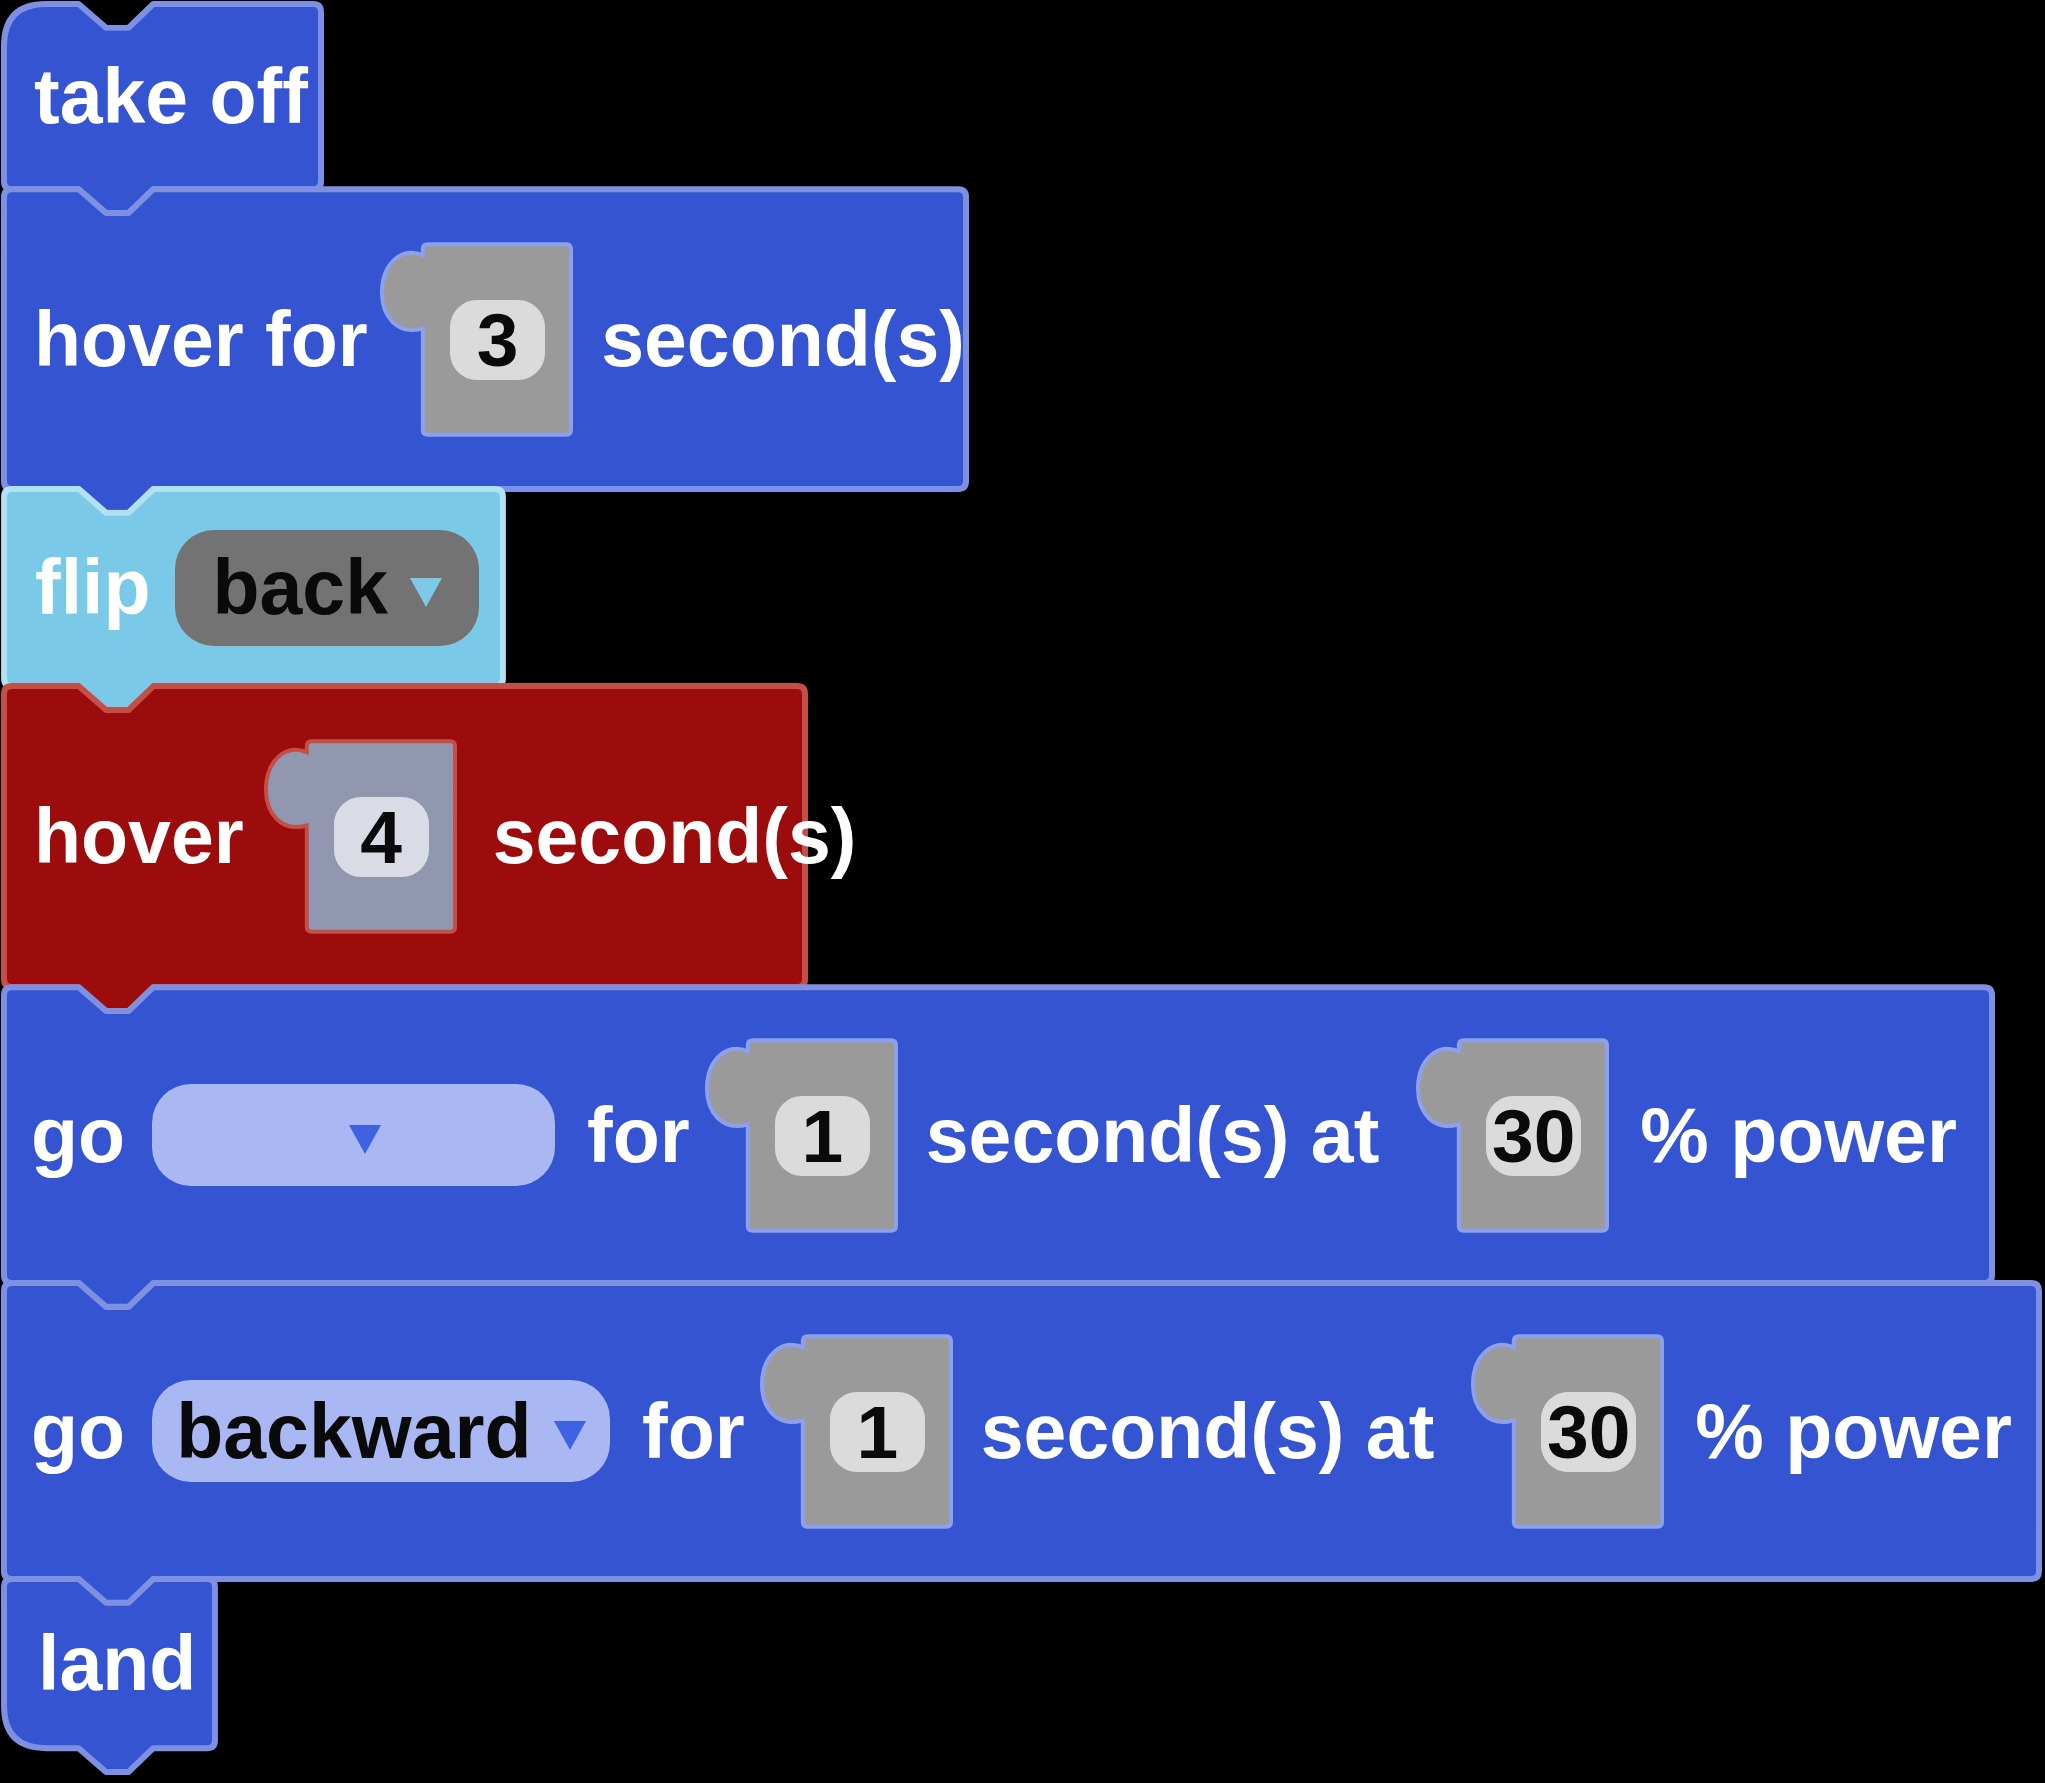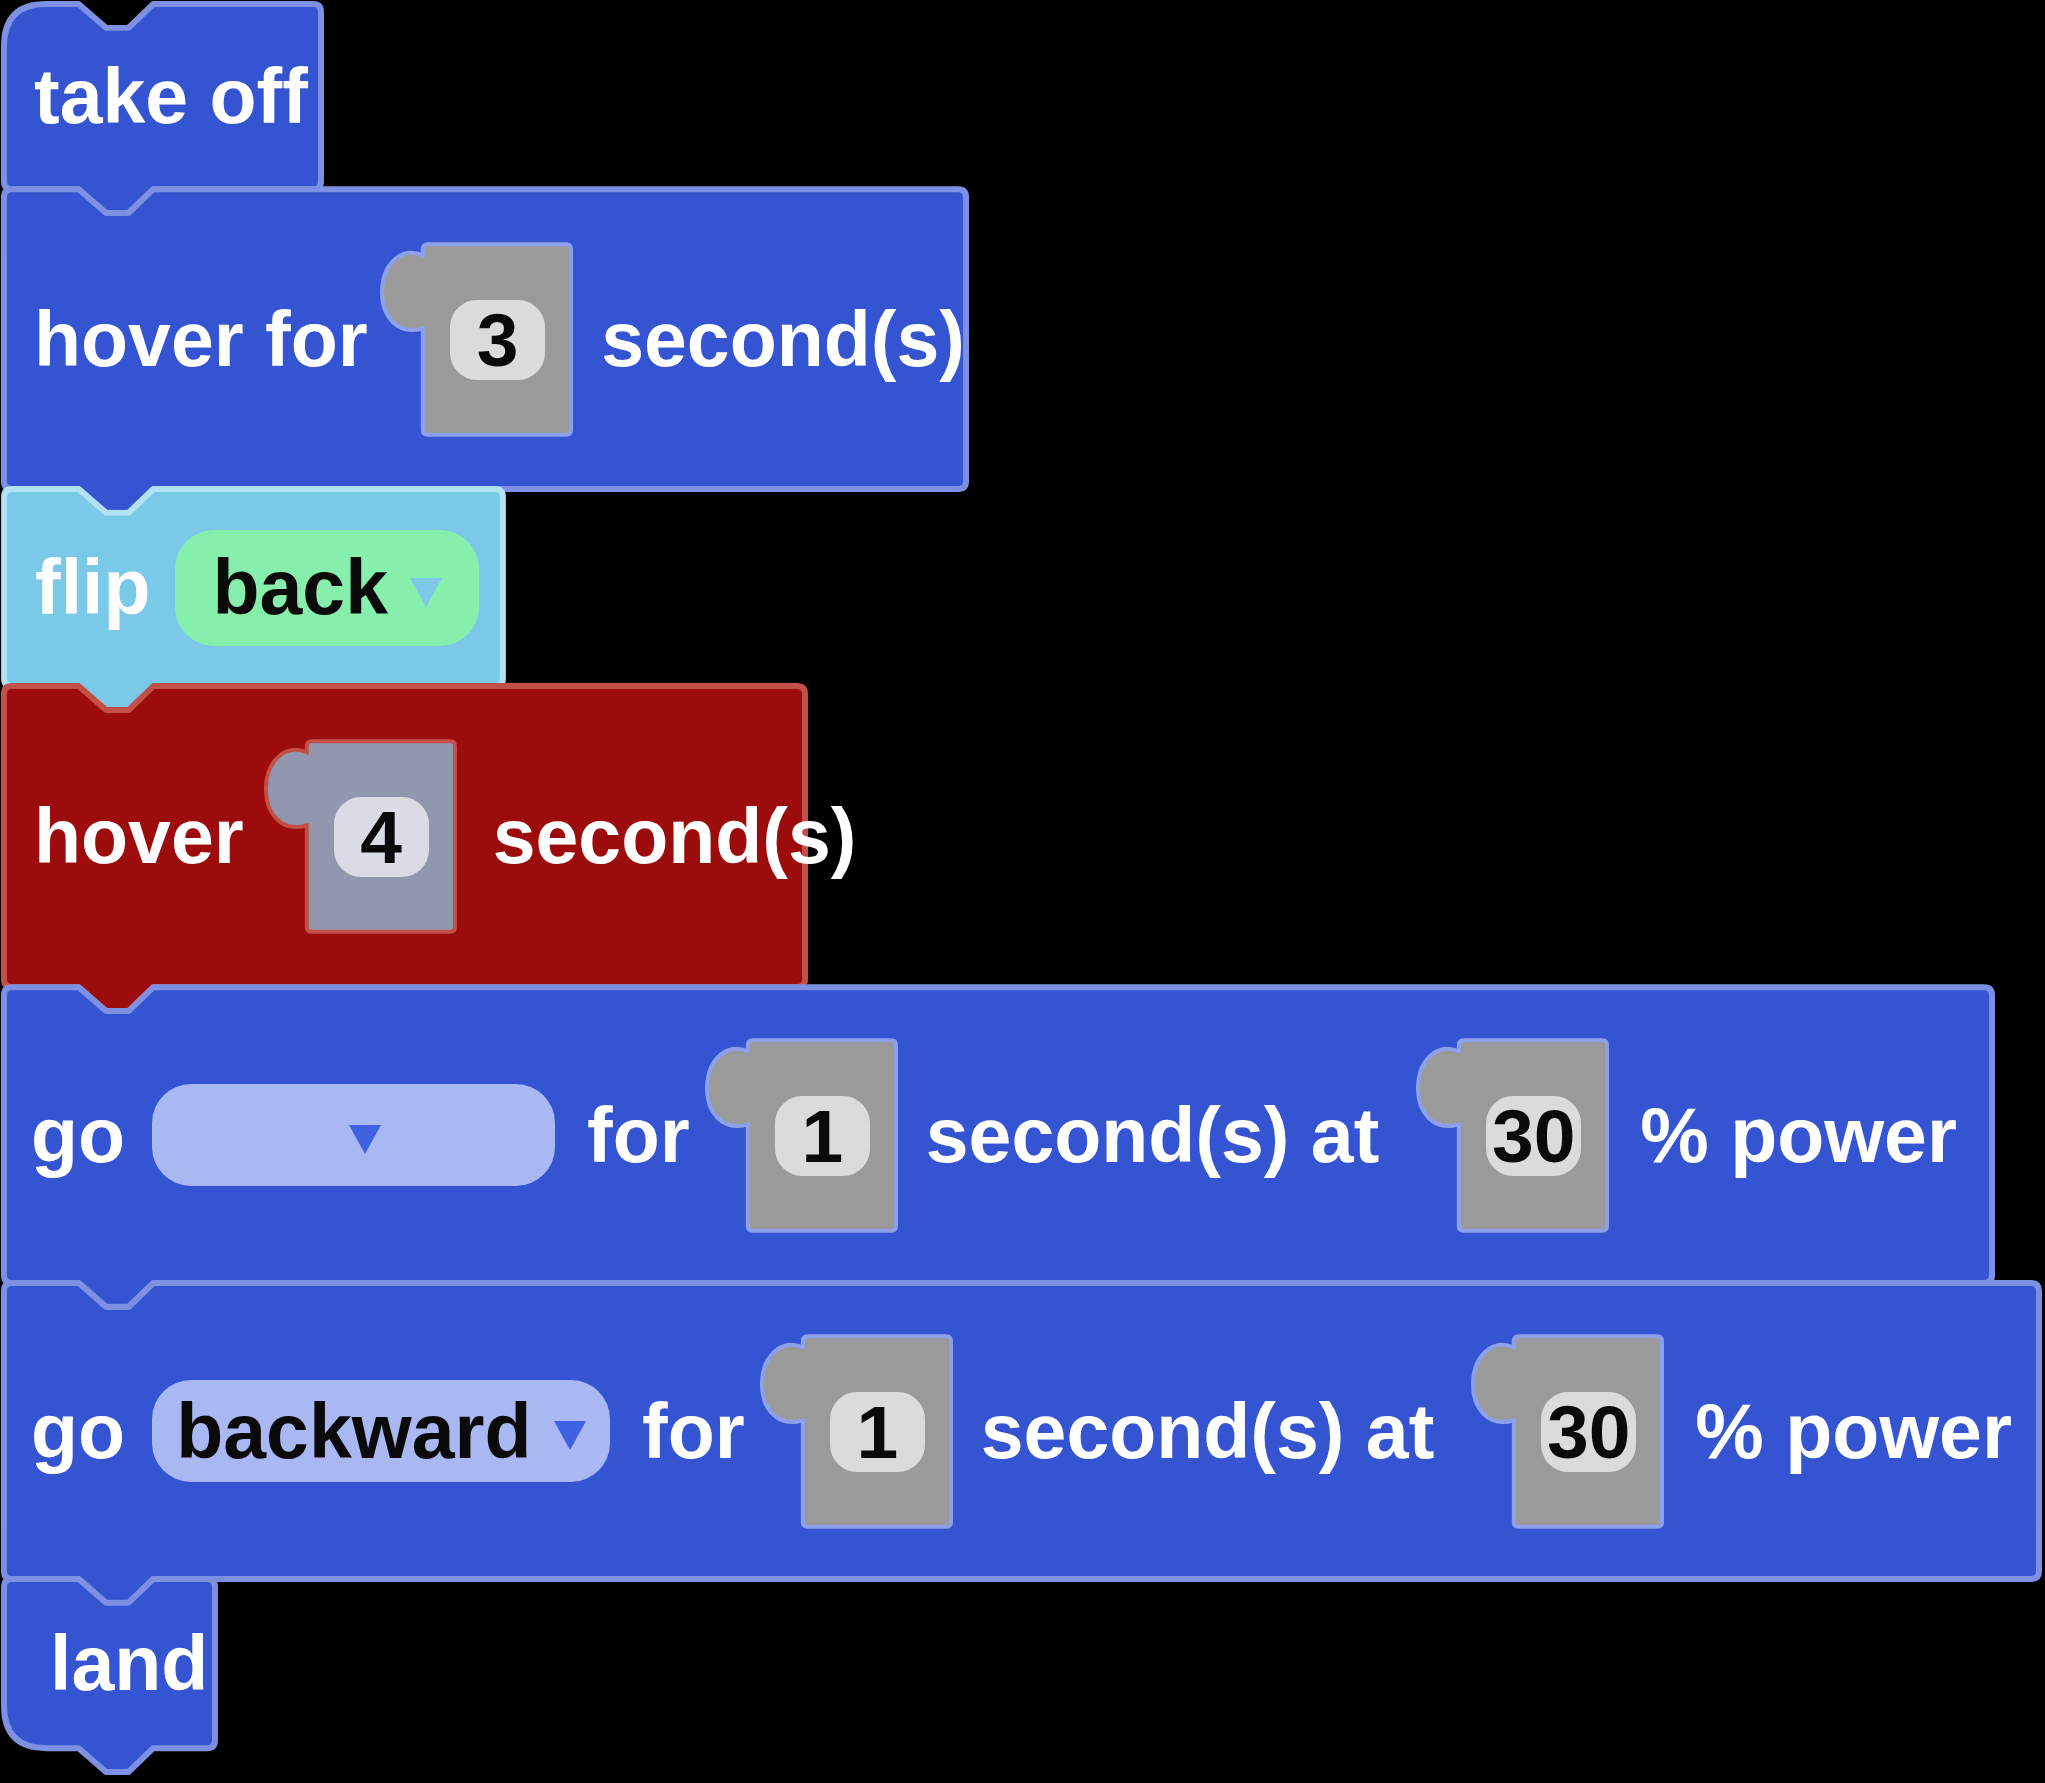--- a/index.html
+++ b/index.html
@@ -3,21 +3,21 @@
 <meta charset="utf-8">
 <style>
   html,body{margin:0;padding:0;background:#000;}
   #stage{position:relative;width:2046px;height:1783px;background:#000;overflow:hidden;
          font-family:"Liberation Sans","DejaVu Sans",sans-serif;font-weight:700;border-radius:22px;}
   .block-svg{position:absolute;overflow:visible;}
   .block-row{position:absolute;display:flex;align-items:center;z-index:20;}
   .lbl{color:#fff;font-size:77px;white-space:pre;}
   
   .dd{display:flex;align-items:center;justify-content:center;border-radius:39px;}
-  .dd-cyan{background:#86efac;height:116px;width:304px;}
+  .dd-cyan{background:#737373;height:116px;width:304px;}
   .dd-blue{background:#a9b8f2;height:102px;}
   .dd .dd-label{font-size:77px;color:#0a0a0a;}
   .tri{width:0;height:0;border-left:16px solid transparent;border-right:16px solid transparent;margin-left:22.4px;margin-top:9px;}
   .tri-cyan{border-top:29px solid #7ec9e8;}
   .tri-blue{border-top:29px solid #3e62e2;}
   
   .vinput{position:relative;width:194px;height:197px;flex:0 0 auto;}
   .vinput svg{position:absolute;left:0;top:0;overflow:visible;}
   .vpill{position:absolute;left:70px;top:59px;width:95px;height:80px;border-radius:27px;
          display:flex;align-items:center;justify-content:center;font-size:75px;color:#0a0a0a;}
@@ -125,18 +125,18 @@
     <span class="lbl" style="margin-left:27px">second(s) at</span>
     <div class="vinput" style="margin-left:37px">
       <svg width="194" height="197" viewBox="0 0 390 395">
         <path class="fill-gray" stroke-width="8" d="M 96,6 H 374 Q 384,6 384,16 V 379 Q 384,389 374,389 H 96 Q 86,389 86,379 V 175 C 36,190 2,152 4,98 C 6,48 40,10 86,28 V 16 Q 86,6 96,6 Z"></path>
       </svg>
       <div class="vpill pill-gray">30</div>
     </div>
     <span class="lbl" style="margin-left:30px">% power</span>
   </div>
 
-  <div class="block-row" style="left:20px;top:1579px;width:211px;height:169px;">
+  <div class="block-row" style="left:8px;top:1579px;width:211px;height:169px;">
     <span class="lbl" style="margin-left:30px">land</span>
   </div>
 
 </div>
 
 
 </body></html>

